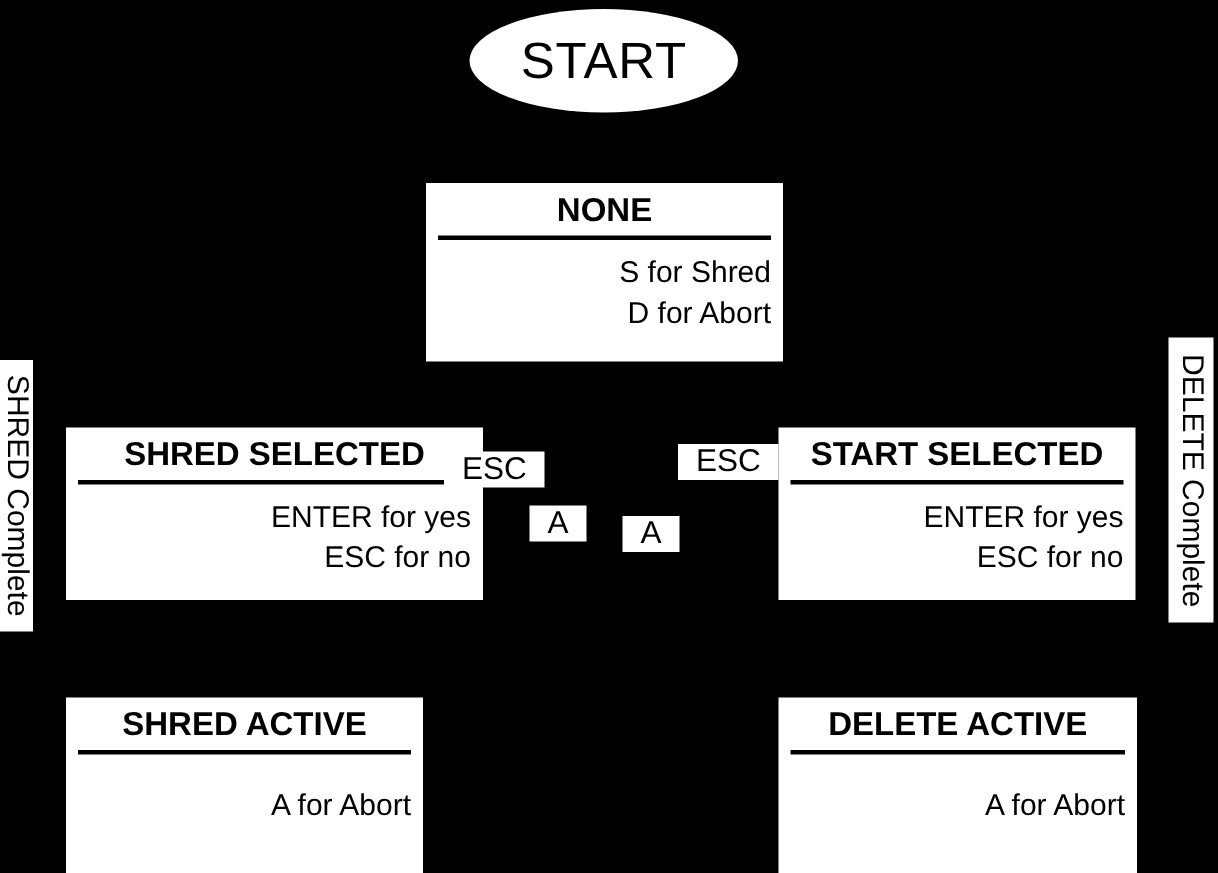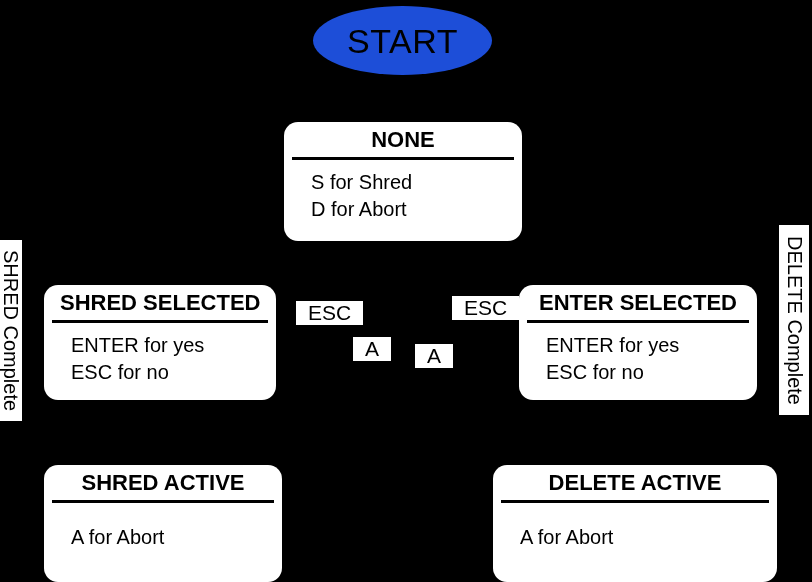--- a/index.html
+++ b/index.html
@@ -12,58 +12,57 @@
     width: 812px;
     height: 582px;
     background: #000000;
     overflow: hidden;
     font-family: "Liberation Sans", sans-serif;
   }
 
   
   .start-node {
     position: absolute;
-    background: #1d4ed8;
+    background: #ffffff;
     border-radius: 50%;
     display: flex;
     align-items: center;
     justify-content: center;
   }
   .start-label {
     color: #000000;
     font-size: 34px;
     font-weight: 400;
     letter-spacing: 0.5px;
     line-height: 1;
   }
 
   
   .state-box {
     position: absolute;
     background: #ffffff;
     box-sizing: border-box;
     display: flex;
     flex-direction: column;
-    border-radius: 14px;
   }
   .state-title {
     color: #000000;
     font-size: 22px;
     font-weight: bold;
     text-align: center;
     padding: 5px 8px 4px 8px;
     border-bottom: 3px solid #000000;
     margin: 0 8px;
     white-space: nowrap;
   }
   .state-body {
     color: #000000;
     font-size: 20px;
     font-weight: 400;
-    text-align: left;
+    text-align: right;
     padding: 9px 8px 8px 8px;
     line-height: 1.35;
     margin-left: 19px;
   }
   .state-body .line { display: block; white-space: nowrap; }
 
   
   .edge-label {
     position: absolute;
     background: #ffffff;
@@ -118,44 +117,44 @@
   </div>
 
   <div class="state-box" style="left:284px; top:122px; width:238px; height:119px;">
     <div class="state-title">NONE</div>
     <div class="state-body">
       <span class="line">S for Shred</span>
       <span class="line">D for Abort</span>
     </div>
   </div>
 
-  <div class="state-box" style="left:44px; top:285px; width:232px; height:115px;">
+  <div class="state-box" style="left:44px; top:285px; width:278px; height:115px;">
     <div class="state-title">SHRED SELECTED</div>
     <div class="state-body">
       <span class="line">ENTER for yes</span>
       <span class="line">ESC for no</span>
     </div>
   </div>
 
   <div class="state-box" style="left:519px; top:285px; width:238px; height:115px;">
-    <div class="state-title">ENTER SELECTED</div>
+    <div class="state-title">START SELECTED</div>
     <div class="state-body">
       <span class="line">ENTER for yes</span>
       <span class="line">ESC for no</span>
     </div>
   </div>
 
   <div class="state-box" style="left:44px; top:465px; width:238px; height:117px;">
     <div class="state-title">SHRED ACTIVE</div>
     <div class="state-body" style="padding-top:21px;">
       <span class="line">A for Abort</span>
     </div>
   </div>
 
-  <div class="state-box" style="left:493px; top:465px; width:284px; height:117px;">
+  <div class="state-box" style="left:519px; top:465px; width:239px; height:117px;">
     <div class="state-title">DELETE ACTIVE</div>
     <div class="state-body" style="padding-top:21px;">
       <span class="line">A for Abort</span>
     </div>
   </div>
 
   <div class="edge-label" style="left:296px; top:301px;">ESC</div>
 
   <div class="edge-label" style="left:452px; top:296px;">ESC</div>
 

